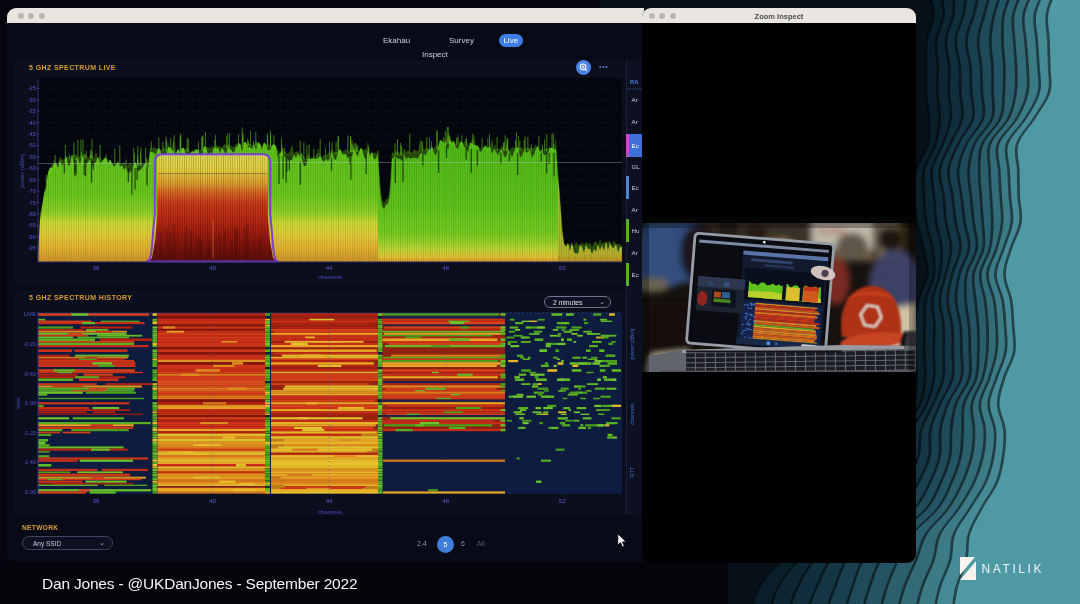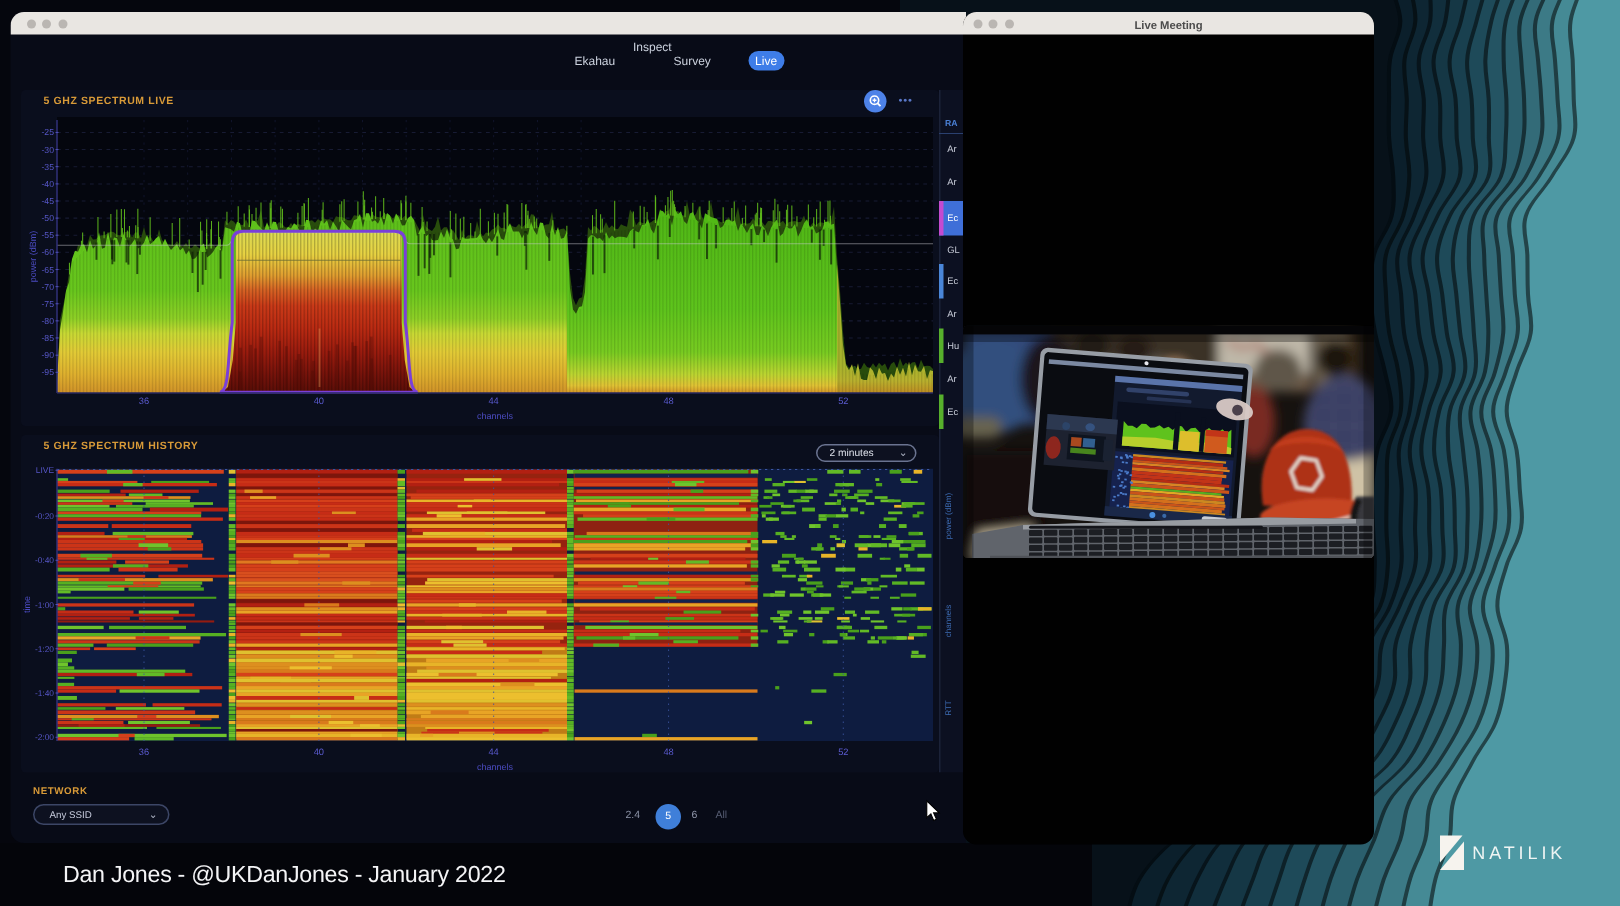--- a/index.html
+++ b/index.html
@@ -21,28 +21,28 @@
     <path d="M1025.4,-12.0 C1023.6,-7.7 1016.5,5.3 1014.8,14.0 C1013.2,22.7 1015.0,31.3 1015.5,40.0 C1015.9,48.7 1017.1,57.3 1017.4,66.0 C1017.6,74.7 1018.2,83.3 1016.9,92.0 C1015.7,100.7 1014.3,109.3 1010.0,118.0 C1005.7,126.7 994.5,135.3 991.3,144.0 C988.1,152.7 990.7,161.3 990.8,170.0 C990.9,178.7 991.7,187.3 992.2,196.0 C992.6,204.7 993.7,213.3 993.6,222.0 C993.4,230.7 993.3,239.3 991.3,248.0 C989.3,256.7 982.6,265.3 981.7,274.0 C980.9,282.7 985.2,291.3 986.4,300.0 C987.5,308.7 988.4,317.3 988.7,326.0 C989.1,334.7 989.3,343.3 988.5,352.0 C987.7,360.7 986.6,369.3 984.0,378.0 C981.5,386.7 974.7,395.3 973.3,404.0 C971.8,412.7 975.4,421.3 975.3,430.0 C975.3,438.7 974.9,447.3 973.0,456.0 C971.1,464.7 967.8,473.3 964.0,482.0 C960.1,490.7 956.0,499.3 949.9,508.0 C943.8,516.7 932.9,525.3 927.5,534.0 C922.1,542.7 920.9,551.3 917.4,560.0 C913.8,568.7 909.2,577.3 906.1,586.0 C903.0,594.7 899.9,607.7 898.7,612.0 L1090,628 L1090,-12 Z" fill="#163036" transform="translate(-2.7,0)"></path>
     <path d="M1025.4,-12.0 C1023.6,-7.7 1016.5,5.3 1014.8,14.0 C1013.2,22.7 1015.0,31.3 1015.5,40.0 C1015.9,48.7 1017.1,57.3 1017.4,66.0 C1017.6,74.7 1018.2,83.3 1016.9,92.0 C1015.7,100.7 1014.3,109.3 1010.0,118.0 C1005.7,126.7 994.5,135.3 991.3,144.0 C988.1,152.7 990.7,161.3 990.8,170.0 C990.9,178.7 991.7,187.3 992.2,196.0 C992.6,204.7 993.7,213.3 993.6,222.0 C993.4,230.7 993.3,239.3 991.3,248.0 C989.3,256.7 982.6,265.3 981.7,274.0 C980.9,282.7 985.2,291.3 986.4,300.0 C987.5,308.7 988.4,317.3 988.7,326.0 C989.1,334.7 989.3,343.3 988.5,352.0 C987.7,360.7 986.6,369.3 984.0,378.0 C981.5,386.7 974.7,395.3 973.3,404.0 C971.8,412.7 975.4,421.3 975.3,430.0 C975.3,438.7 974.9,447.3 973.0,456.0 C971.1,464.7 967.8,473.3 964.0,482.0 C960.1,490.7 956.0,499.3 949.9,508.0 C943.8,516.7 932.9,525.3 927.5,534.0 C922.1,542.7 920.9,551.3 917.4,560.0 C913.8,568.7 909.2,577.3 906.1,586.0 C903.0,594.7 899.9,607.7 898.7,612.0 L1090,628 L1090,-12 Z" fill="#336b78"></path>
     <path d="M1036.2,-12.0 C1034.3,-7.7 1026.6,5.3 1025.1,14.0 C1023.5,22.7 1026.1,31.3 1026.7,40.0 C1027.4,48.7 1028.5,57.3 1028.8,66.0 C1029.2,74.7 1030.5,83.3 1028.8,92.0 C1027.1,100.7 1023.3,109.3 1018.4,118.0 C1013.5,126.7 1002.4,135.3 999.4,144.0 C996.4,152.7 1000.1,161.3 1000.5,170.0 C1000.9,178.7 1001.5,187.3 1002.0,196.0 C1002.5,204.7 1004.1,213.3 1003.5,222.0 C1002.8,230.7 1000.4,239.3 998.0,248.0 C995.6,256.7 989.3,265.3 988.9,274.0 C988.4,282.7 993.9,291.3 995.4,300.0 C996.9,308.7 997.5,317.3 997.9,326.0 C998.3,334.7 998.9,343.3 997.7,352.0 C996.5,360.7 993.4,369.3 990.7,378.0 C987.9,386.7 982.1,395.3 981.3,404.0 C980.5,412.7 985.7,421.3 986.1,430.0 C986.6,438.7 985.8,447.3 984.0,456.0 C982.2,464.7 979.4,473.3 975.4,482.0 C971.5,490.7 966.1,499.3 960.4,508.0 C954.7,516.7 945.5,525.3 941.2,534.0 C937.0,542.7 937.7,551.3 934.8,560.0 C931.9,568.7 926.9,577.3 923.9,586.0 C920.9,594.7 918.0,607.7 916.8,612.0 L1090,628 L1090,-12 Z" fill="#1b363c" transform="translate(-2.7,0)"></path>
     <path d="M1036.2,-12.0 C1034.3,-7.7 1026.6,5.3 1025.1,14.0 C1023.5,22.7 1026.1,31.3 1026.7,40.0 C1027.4,48.7 1028.5,57.3 1028.8,66.0 C1029.2,74.7 1030.5,83.3 1028.8,92.0 C1027.1,100.7 1023.3,109.3 1018.4,118.0 C1013.5,126.7 1002.4,135.3 999.4,144.0 C996.4,152.7 1000.1,161.3 1000.5,170.0 C1000.9,178.7 1001.5,187.3 1002.0,196.0 C1002.5,204.7 1004.1,213.3 1003.5,222.0 C1002.8,230.7 1000.4,239.3 998.0,248.0 C995.6,256.7 989.3,265.3 988.9,274.0 C988.4,282.7 993.9,291.3 995.4,300.0 C996.9,308.7 997.5,317.3 997.9,326.0 C998.3,334.7 998.9,343.3 997.7,352.0 C996.5,360.7 993.4,369.3 990.7,378.0 C987.9,386.7 982.1,395.3 981.3,404.0 C980.5,412.7 985.7,421.3 986.1,430.0 C986.6,438.7 985.8,447.3 984.0,456.0 C982.2,464.7 979.4,473.3 975.4,482.0 C971.5,490.7 966.1,499.3 960.4,508.0 C954.7,516.7 945.5,525.3 941.2,534.0 C937.0,542.7 937.7,551.3 934.8,560.0 C931.9,568.7 926.9,577.3 923.9,586.0 C920.9,594.7 918.0,607.7 916.8,612.0 L1090,628 L1090,-12 Z" fill="#3c7a86"></path>
     <path d="M1047.0,-12.0 C1045.2,-7.7 1037.8,5.3 1036.3,14.0 C1034.8,22.7 1037.5,31.3 1038.0,40.0 C1038.6,48.7 1039.4,57.3 1039.7,66.0 C1040.1,74.7 1042.2,83.3 1040.1,92.0 C1038.0,100.7 1032.4,109.3 1027.1,118.0 C1021.8,126.7 1011.3,135.3 1008.5,144.0 C1005.6,152.7 1009.5,161.3 1009.9,170.0 C1010.4,178.7 1010.6,187.3 1011.2,196.0 C1011.7,204.7 1014.1,213.3 1013.1,222.0 C1012.1,230.7 1007.8,239.3 1005.1,248.0 C1002.4,256.7 997.0,265.3 996.8,274.0 C996.6,282.7 1002.3,291.3 1003.9,300.0 C1005.5,308.7 1006.0,317.3 1006.5,326.0 C1007.0,334.7 1008.3,343.3 1006.9,352.0 C1005.4,360.7 1000.7,369.3 997.8,378.0 C995.0,386.7 990.2,395.3 990.0,404.0 C989.7,412.7 995.4,421.3 996.2,430.0 C997.0,438.7 996.1,447.3 994.6,456.0 C993.0,464.7 990.9,473.3 987.0,482.0 C983.2,490.7 976.7,499.3 971.4,508.0 C966.1,516.7 958.7,525.3 955.4,534.0 C952.0,542.7 953.8,551.3 951.5,560.0 C949.2,568.7 944.1,577.3 941.4,586.0 C938.7,594.7 936.4,607.7 935.3,612.0 L1090,628 L1090,-12 Z" fill="#1f3e43" transform="translate(-2.7,0)"></path>
     <path d="M1047.0,-12.0 C1045.2,-7.7 1037.8,5.3 1036.3,14.0 C1034.8,22.7 1037.5,31.3 1038.0,40.0 C1038.6,48.7 1039.4,57.3 1039.7,66.0 C1040.1,74.7 1042.2,83.3 1040.1,92.0 C1038.0,100.7 1032.4,109.3 1027.1,118.0 C1021.8,126.7 1011.3,135.3 1008.5,144.0 C1005.6,152.7 1009.5,161.3 1009.9,170.0 C1010.4,178.7 1010.6,187.3 1011.2,196.0 C1011.7,204.7 1014.1,213.3 1013.1,222.0 C1012.1,230.7 1007.8,239.3 1005.1,248.0 C1002.4,256.7 997.0,265.3 996.8,274.0 C996.6,282.7 1002.3,291.3 1003.9,300.0 C1005.5,308.7 1006.0,317.3 1006.5,326.0 C1007.0,334.7 1008.3,343.3 1006.9,352.0 C1005.4,360.7 1000.7,369.3 997.8,378.0 C995.0,386.7 990.2,395.3 990.0,404.0 C989.7,412.7 995.4,421.3 996.2,430.0 C997.0,438.7 996.1,447.3 994.6,456.0 C993.0,464.7 990.9,473.3 987.0,482.0 C983.2,490.7 976.7,499.3 971.4,508.0 C966.1,516.7 958.7,525.3 955.4,534.0 C952.0,542.7 953.8,551.3 951.5,560.0 C949.2,568.7 944.1,577.3 941.4,586.0 C938.7,594.7 936.4,607.7 935.3,612.0 L1090,628 L1090,-12 Z" fill="#458a95"></path>
     <path d="M1057.4,-12.0 C1055.9,-7.7 1049.7,5.3 1048.4,14.0 C1047.1,22.7 1049.4,31.3 1049.8,40.0 C1050.1,48.7 1050.3,57.3 1050.5,66.0 C1050.6,74.7 1052.9,83.3 1050.4,92.0 C1048.0,100.7 1041.0,109.3 1035.7,118.0 C1030.3,126.7 1021.2,135.3 1018.6,144.0 C1015.9,152.7 1019.4,161.3 1019.6,170.0 C1019.8,178.7 1019.6,187.3 1020.0,196.0 C1020.3,204.7 1023.1,213.3 1021.8,222.0 C1020.6,230.7 1015.1,239.3 1012.4,248.0 C1009.7,256.7 1005.8,265.3 1005.8,274.0 C1005.7,282.7 1010.9,291.3 1012.4,300.0 C1013.8,308.7 1014.0,317.3 1014.5,326.0 C1015.0,334.7 1016.9,343.3 1015.4,352.0 C1013.9,360.7 1008.0,369.3 1005.4,378.0 C1002.8,386.7 999.6,395.3 999.6,404.0 C999.7,412.7 1005.1,421.3 1005.9,430.0 C1006.7,438.7 1005.8,447.3 1004.5,456.0 C1003.2,464.7 1001.8,473.3 998.3,482.0 C994.7,490.7 987.7,499.3 983.0,508.0 C978.4,516.7 972.9,525.3 970.3,534.0 C967.8,542.7 969.5,551.3 967.5,560.0 C965.5,568.7 960.6,577.3 958.3,586.0 C956.0,594.7 954.5,607.7 953.8,612.0 L1090,628 L1090,-12 Z" fill="#234449" transform="translate(-2.7,0)"></path>
     <path d="M1057.4,-12.0 C1055.9,-7.7 1049.7,5.3 1048.4,14.0 C1047.1,22.7 1049.4,31.3 1049.8,40.0 C1050.1,48.7 1050.3,57.3 1050.5,66.0 C1050.6,74.7 1052.9,83.3 1050.4,92.0 C1048.0,100.7 1041.0,109.3 1035.7,118.0 C1030.3,126.7 1021.2,135.3 1018.6,144.0 C1015.9,152.7 1019.4,161.3 1019.6,170.0 C1019.8,178.7 1019.6,187.3 1020.0,196.0 C1020.3,204.7 1023.1,213.3 1021.8,222.0 C1020.6,230.7 1015.1,239.3 1012.4,248.0 C1009.7,256.7 1005.8,265.3 1005.8,274.0 C1005.7,282.7 1010.9,291.3 1012.4,300.0 C1013.8,308.7 1014.0,317.3 1014.5,326.0 C1015.0,334.7 1016.9,343.3 1015.4,352.0 C1013.9,360.7 1008.0,369.3 1005.4,378.0 C1002.8,386.7 999.6,395.3 999.6,404.0 C999.7,412.7 1005.1,421.3 1005.9,430.0 C1006.7,438.7 1005.8,447.3 1004.5,456.0 C1003.2,464.7 1001.8,473.3 998.3,482.0 C994.7,490.7 987.7,499.3 983.0,508.0 C978.4,516.7 972.9,525.3 970.3,534.0 C967.8,542.7 969.5,551.3 967.5,560.0 C965.5,568.7 960.6,577.3 958.3,586.0 C956.0,594.7 954.5,607.7 953.8,612.0 L1090,628 L1090,-12 Z" fill="#4e99a4"></path>
   </svg>
 <div class="abs" style="left:0;top:562px;width:728px;height:42px;background:#04050a"></div>
-<div class="abs" style="left:42px;top:575px;font-size:15.5px;color:#f4f4f6;letter-spacing:-0.2px">Dan Jones - @UKDanJones - January 2022</div>
+<div class="abs" style="left:42px;top:575px;font-size:15.5px;color:#f4f4f6;letter-spacing:-0.2px">Dan Jones - @UKDanJones - September 2022</div>
 <div class="abs" style="left:7px;top:8px;width:637px;height:554px;border-radius:9px 0 0 9px;overflow:hidden;background:#080b17">
     <div class="abs" style="left:0;top:0;width:637px;height:15px;background:#e9e6e2"></div>
     <div class="dot" style="left:10.5px"></div>
     <div class="dot" style="left:21px"></div>
     <div class="dot" style="left:31.5px"></div>
     <div class="abs" style="left:376px;top:28px;font-size:8px;color:#ccd2de">Ekahau</div>
-    <div class="abs" style="left:415px;top:19px;font-size:8px;color:#ccd2de">Inspect</div>
+    <div class="abs" style="left:415px;top:42px;font-size:8px;color:#ccd2de">Inspect</div>
     <div class="abs" style="left:442px;top:28px;font-size:8px;color:#ccd2de">Survey</div>
     <div class="abs" style="left:492px;top:26px;width:23.5px;height:13px;border-radius:7px;background:#3e7de8;color:#fff;font-size:8px;text-align:center;line-height:13px">Live</div>
     <div class="abs" style="left:7px;top:52px;width:612px;height:224px;background:#0a0e1d;border-radius:3px"></div>
     <div class="abs" style="left:7px;top:282px;width:612px;height:225px;background:#0a0e1d;border-radius:3px"></div>
   </div>
 <svg class="abs" style="left:14px;top:60px" width="612" height="224" viewBox="14 60 612 224">
     <defs>
       <linearGradient id="gA" gradientUnits="userSpaceOnUse" x1="0" y1="138" x2="0" y2="262">
         <stop offset="0" stop-color="#5cc01a"></stop>
         <stop offset="0.45" stop-color="#68c71d"></stop>
@@ -1295,21 +1295,21 @@
   </div>
 <div class="abs" style="left:417px;top:540px;font-size:7px;color:#8f96aa">2.4</div>
 <div class="abs" style="left:437px;top:535.5px;width:17px;height:17px;border-radius:50%;background:#3f7fd9;color:#fff;font-size:7px;text-align:center;line-height:17px">5</div>
 <div class="abs" style="left:461px;top:540px;font-size:7px;color:#8f96aa">6</div>
 <div class="abs" style="left:477px;top:540px;font-size:7px;color:#565d73">All</div>
 <div class="abs" style="left:642px;top:8px;width:274px;height:555px;border-radius:9px;overflow:hidden;background:#010101">
     <div class="abs" style="left:0;top:0;width:274px;height:15px;background:#e9e6e2"></div>
     <div class="dot" style="left:6.5px"></div>
     <div class="dot" style="left:17px"></div>
     <div class="dot" style="left:27.5px"></div>
-    <div class="abs" style="left:0;top:3.5px;width:274px;text-align:center;font-size:7.5px;font-weight:bold;color:#4c4c4c">Live Meeting</div>
+    <div class="abs" style="left:0;top:3.5px;width:274px;text-align:center;font-size:7.5px;font-weight:bold;color:#4c4c4c">Zoom Inspect</div>
     <svg class="abs" style="left:0;top:208.5px" width="274" height="155" viewBox="642 216 274 155">
       <defs>
         <clipPath id="vclip">
           <rect x="642" y="216" width="274" height="155" rx="3"></rect>
         </clipPath>
         <filter id="b3" x="-20%" y="-20%" width="140%" height="140%">
           <feGaussianBlur stdDeviation="3.4"></feGaussianBlur>
         </filter>
         <filter id="b15" x="-20%" y="-20%" width="140%" height="140%">
           <feGaussianBlur stdDeviation="1.2"></feGaussianBlur>

